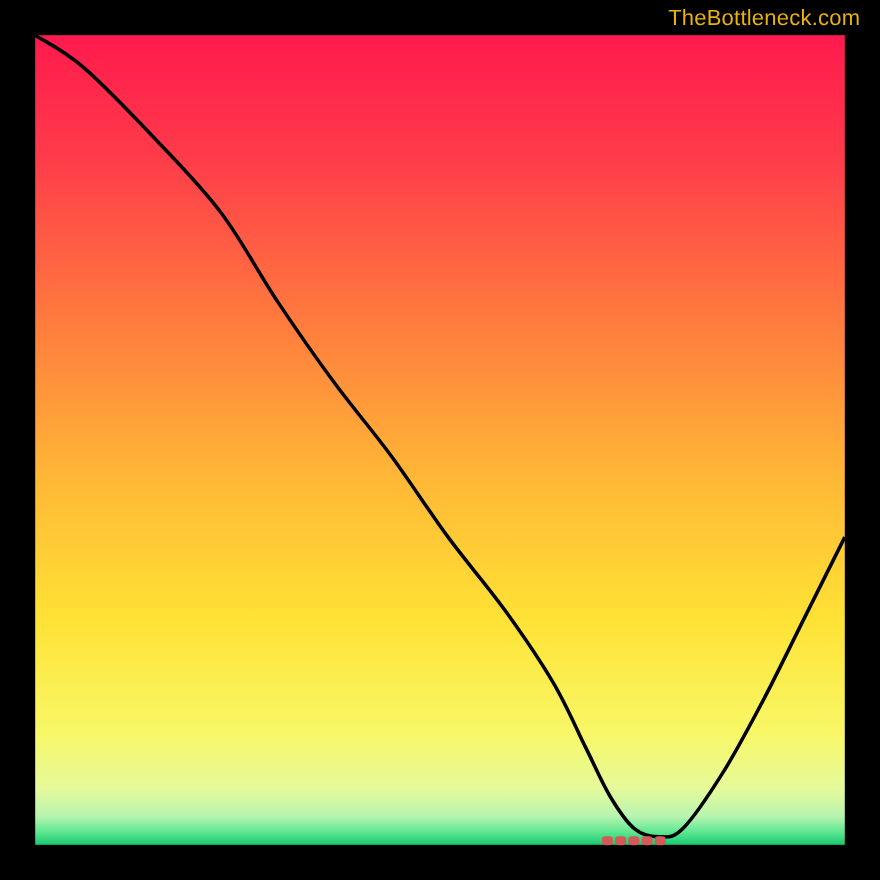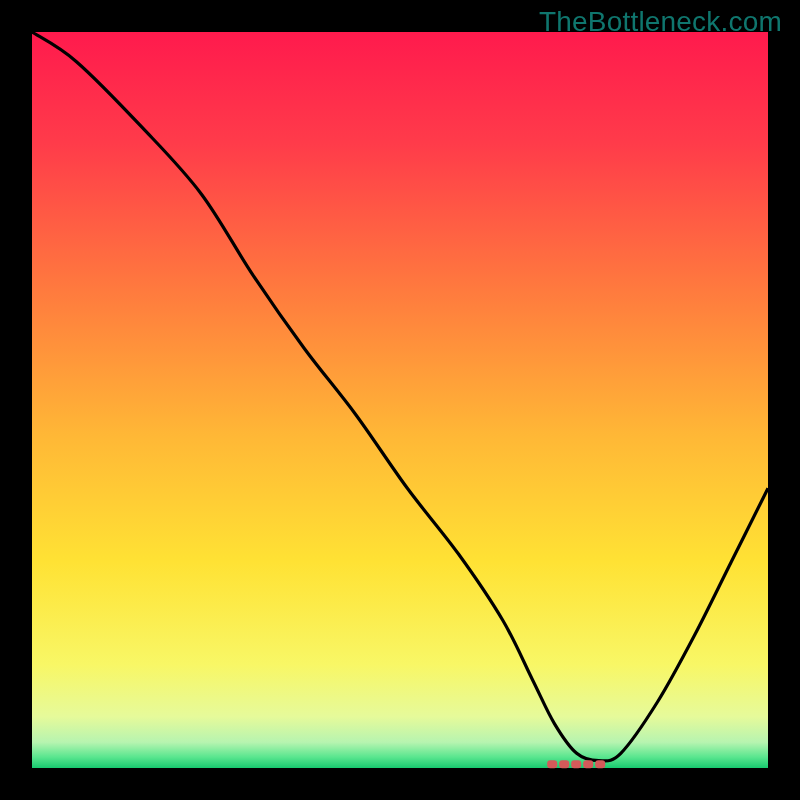--- a/index.html
+++ b/index.html
@@ -13,22 +13,22 @@
   }
   .container {
     position: relative;
     width: 800px;
     height: 800px;
   }
   .watermark {
     position: absolute;
     top: 6px;
     right: 18px;
-    color: #0f766e;
-    font-size: 28px;
+    color: #eab308;
+    font-size: 20px;
     font-weight: 500;
     letter-spacing: 0.2px;
     z-index: 10;
   }
   svg.chart {
     position: absolute;
     top: 0;
     left: 0;
   }
 </style>

